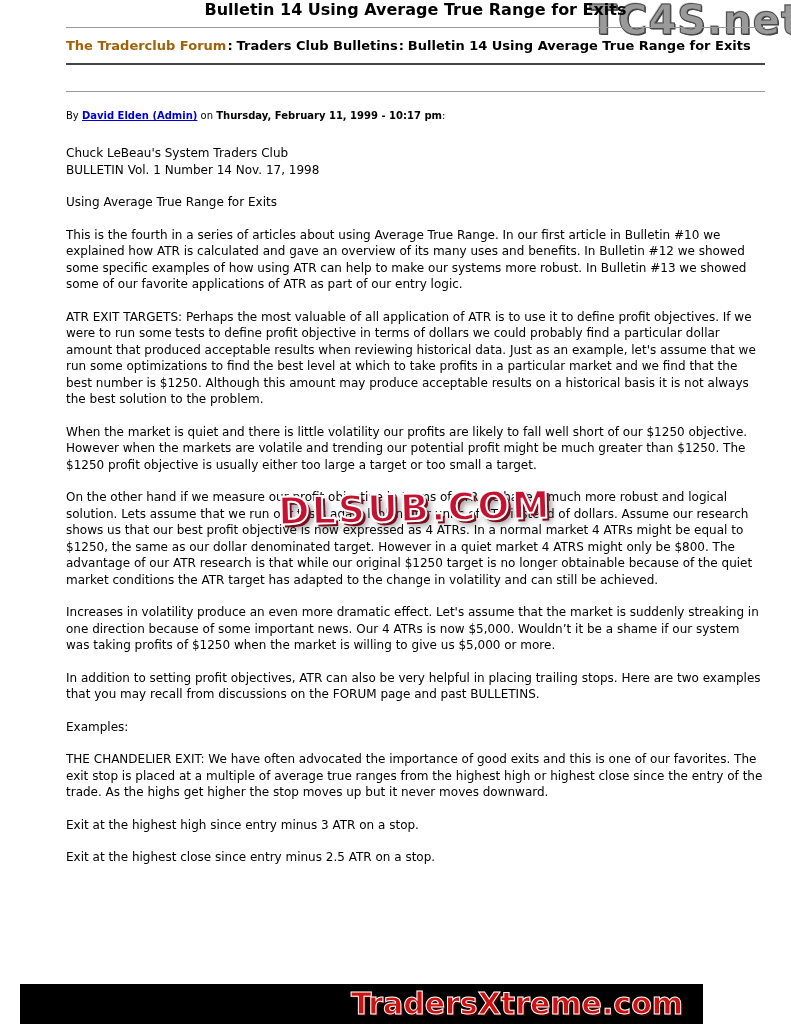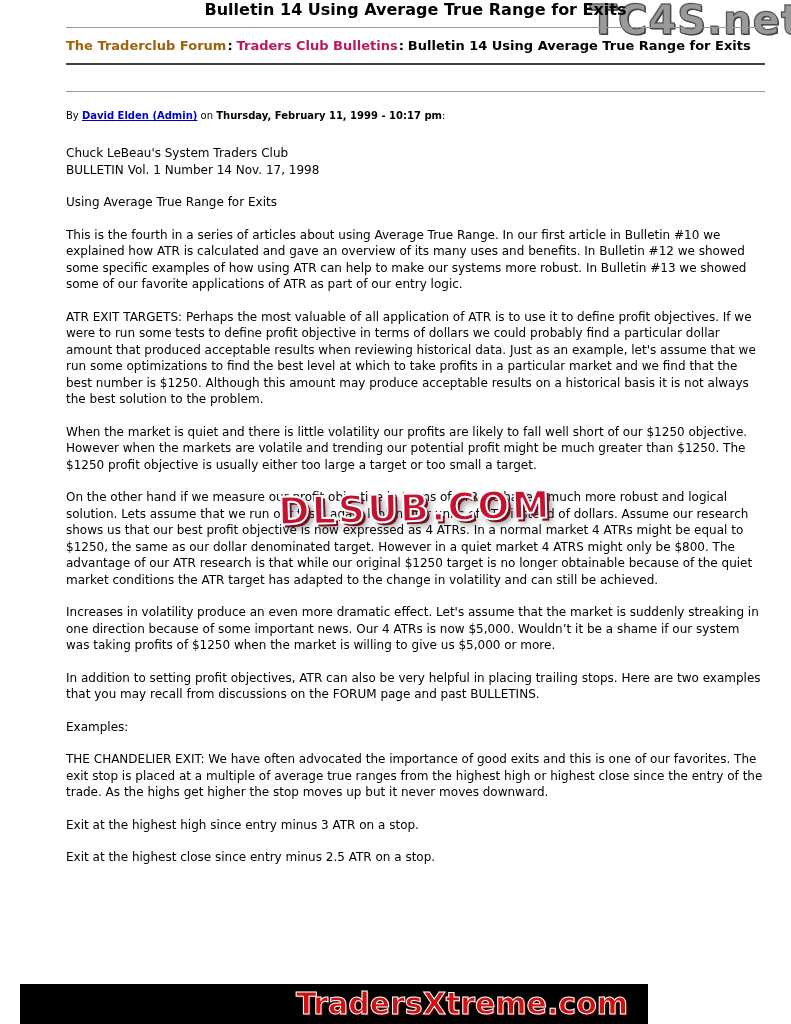--- a/index.html
+++ b/index.html
@@ -45,21 +45,21 @@
   hr.rule-1 { border-top: 1px solid #999; margin-bottom: 10px; }
   hr.rule-2 { border-top: 2px solid #444; margin-top: 9px; }
   hr.rule-3 { border-top: 1px solid #999; margin-top: 26px; margin-bottom: 18px; }
 
   .breadcrumb {
     font-size: 13px;
     font-weight: bold;
     line-height: 16px;
   }
   .breadcrumb .crumb-forum { color: #a16207; text-decoration: none; cursor: pointer; }
-  .breadcrumb .crumb-bulletins { color: #be185d; text-decoration: none; cursor: pointer; }
+  .breadcrumb .crumb-bulletins { color: #000000; text-decoration: none; cursor: pointer; }
   .breadcrumb .sep { color: #000; margin: 0 4px 0 1px; }
   .breadcrumb .crumb-current { color: #000; }
 
   .byline {
     font-size: 10px;
     margin-bottom: 24px;
   }
   .byline .author-link {
     color: #0000cc;
     font-weight: bold;
@@ -89,21 +89,21 @@
       5px 5px 6px rgba(60,60,60,0.55);
     transform: rotate(-1.5deg);
     pointer-events: none;
   }
 
   
   .footer-bar {
     position: absolute;
     left: 0;
     bottom: 0;
-    width: 628px;
+    width: 683px;
     height: 40px;
     background: #000000;
     display: flex;
     align-items: center;
     justify-content: flex-end;
     padding-right: 20px;
     box-sizing: border-box;
   }
   .footer-logo {
     font-size: 30px;

